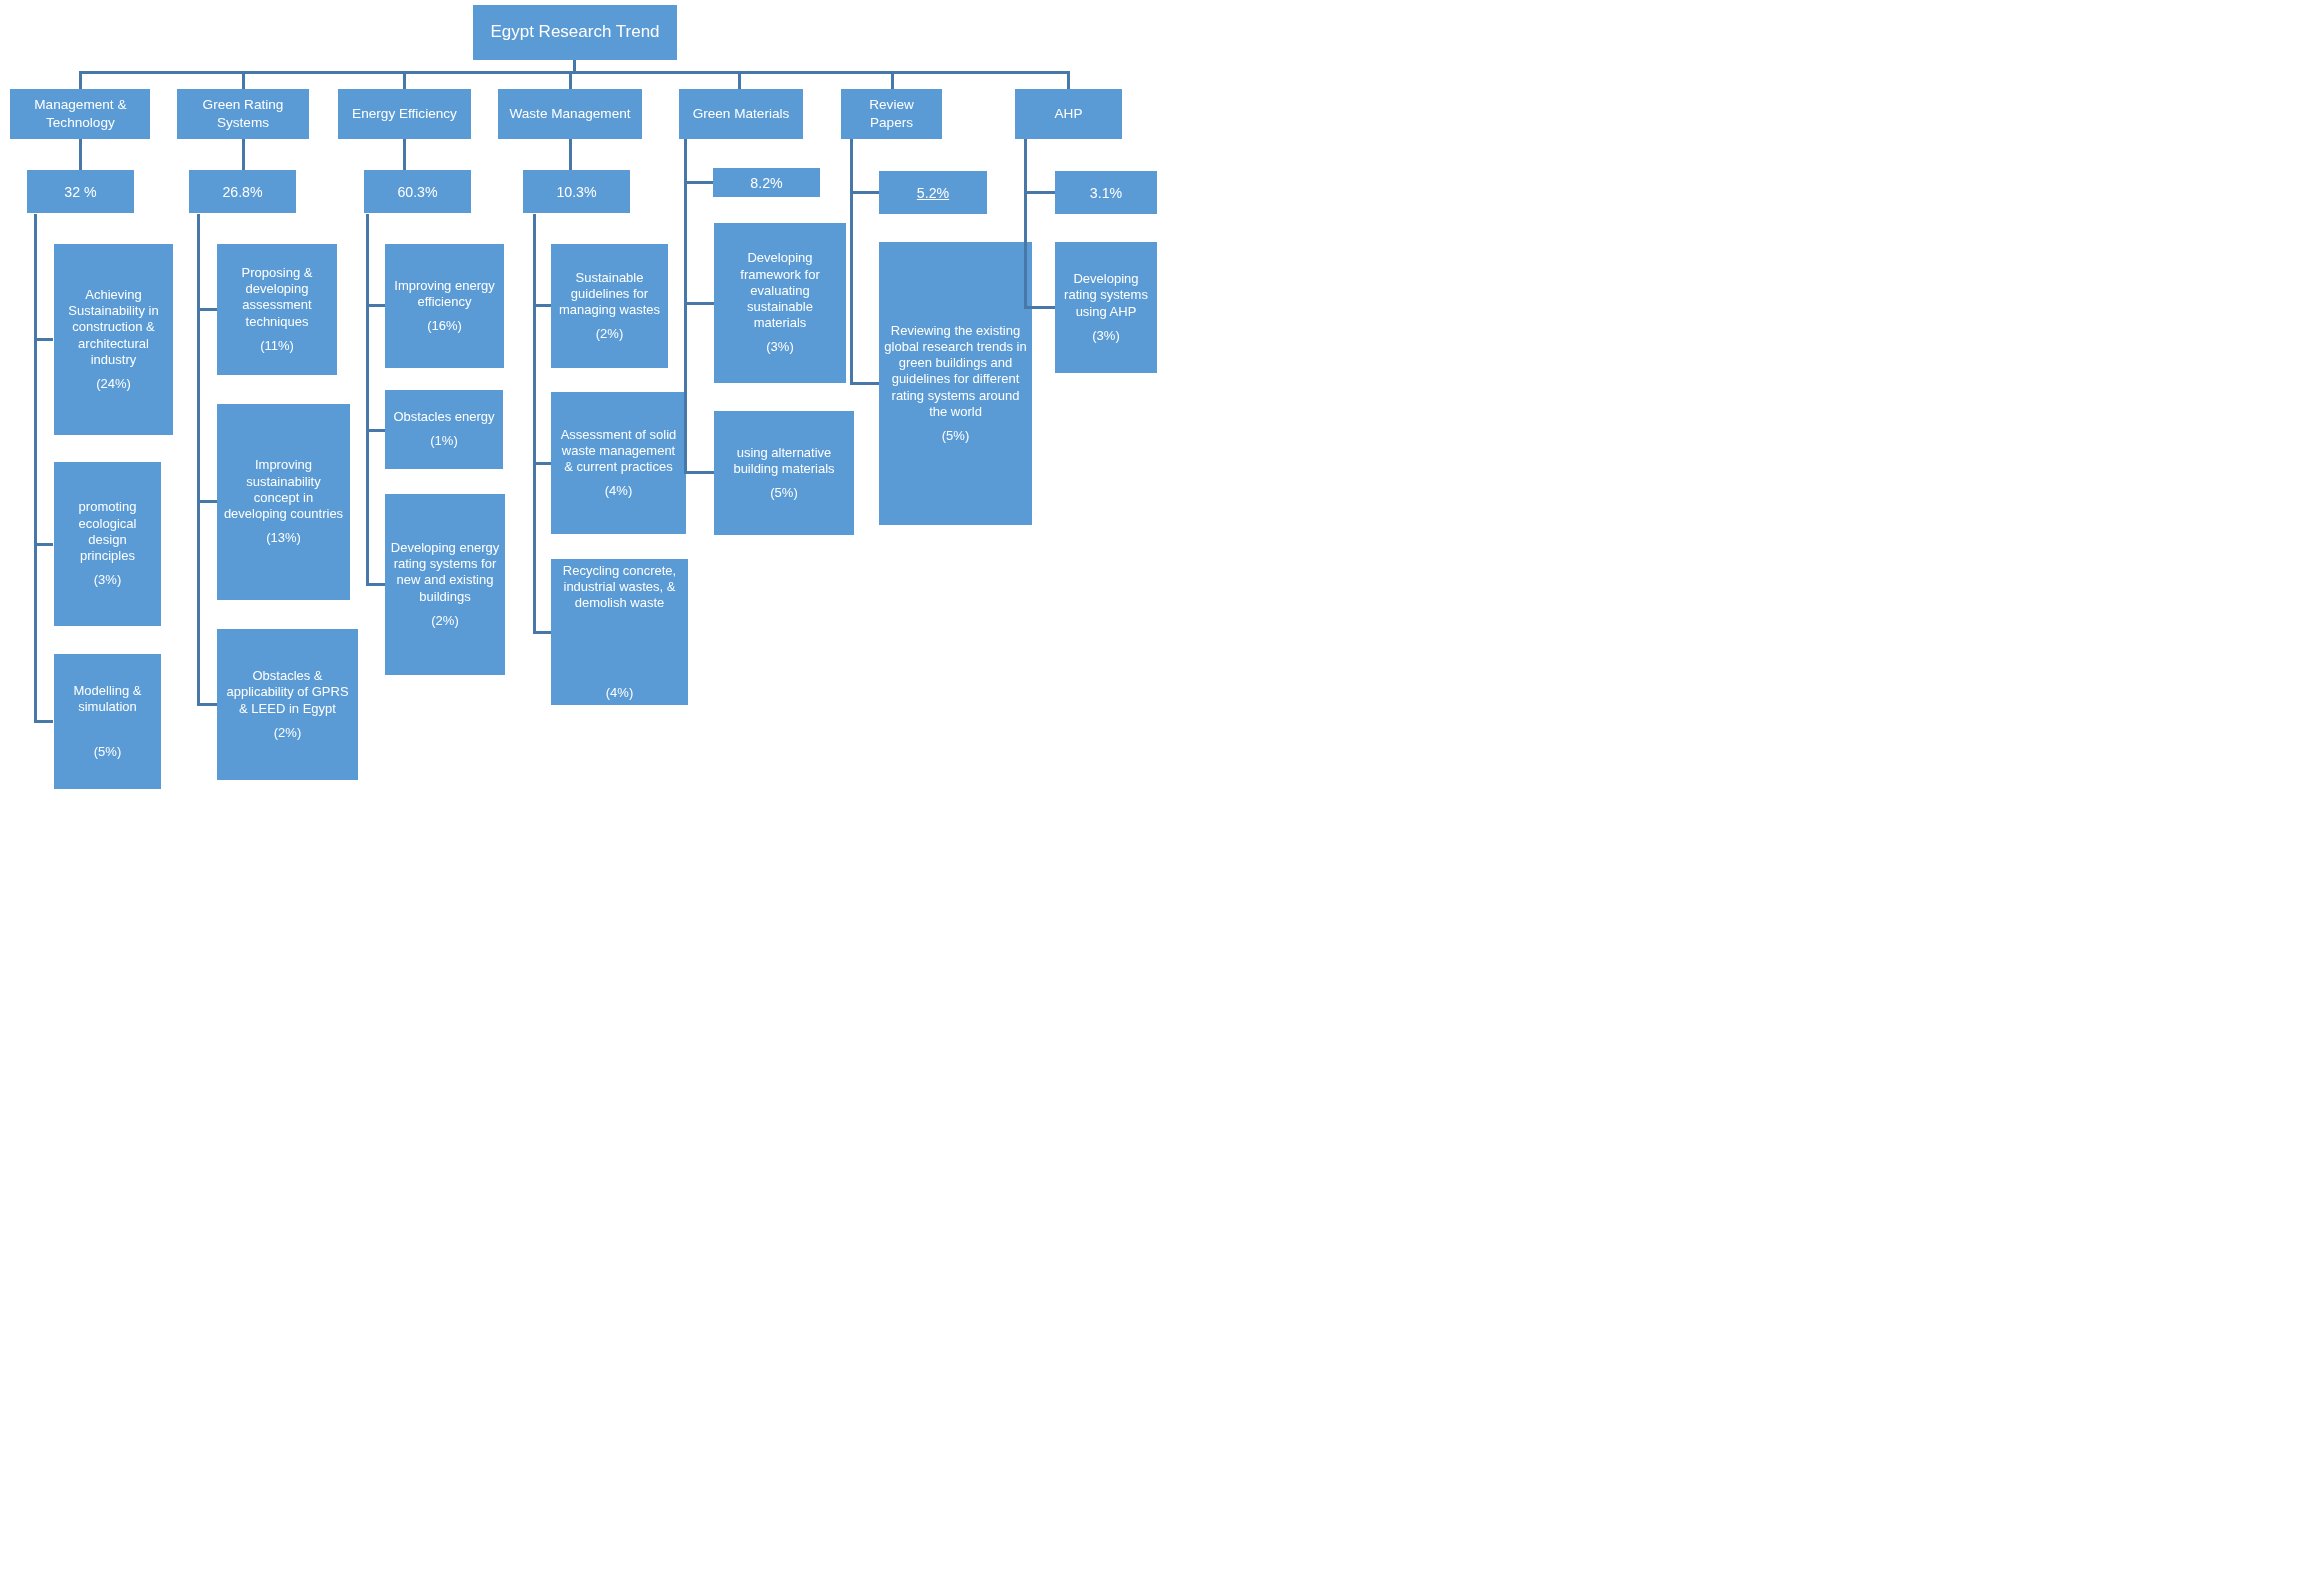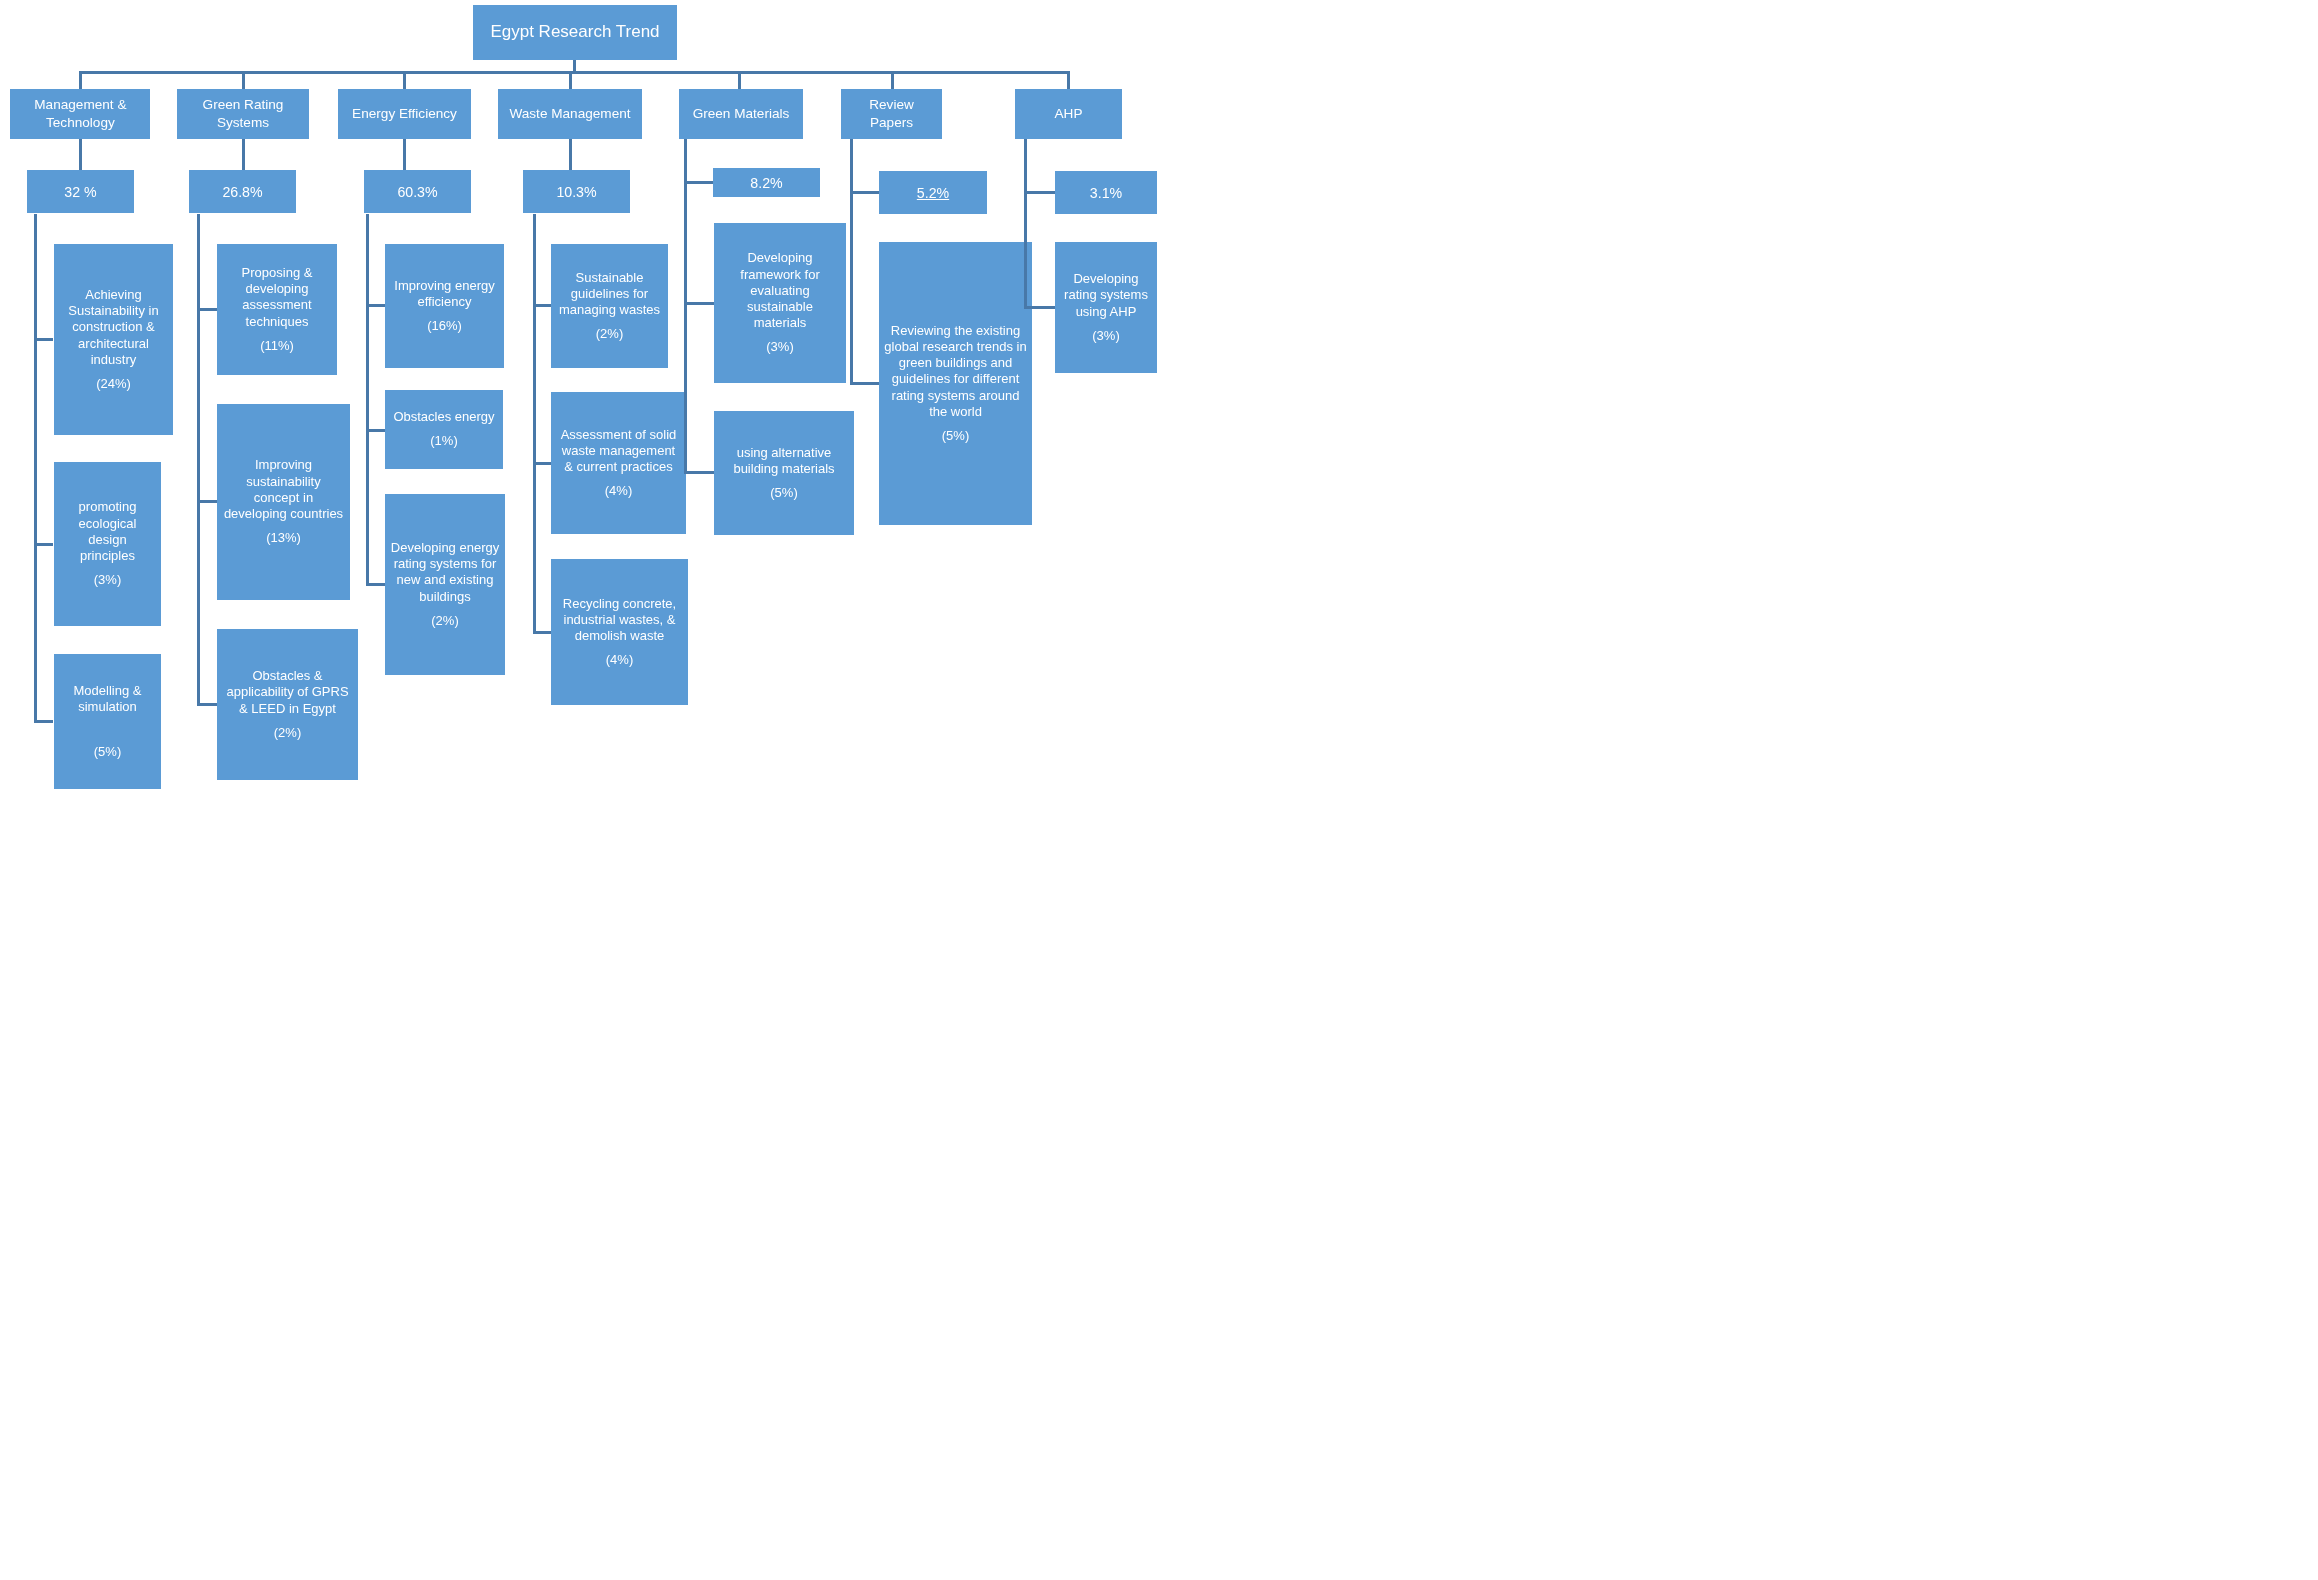--- a/index.html
+++ b/index.html
@@ -157,21 +157,21 @@
   <div class="line" style="left:533px;top:631px;width:19px;height:3.2px;"></div>
 
   <div class="box child" style="left:551px;top:244px;width:117px;height:124px;">
     <span>Sustainable guidelines for managing wastes</span>
     <span class="pct">(2%)</span>
   </div>
   <div class="box child" style="left:551px;top:392px;width:135px;height:142px;">
     <span>Assessment of solid waste management &amp; current practices</span>
     <span class="pct">(4%)</span>
   </div>
-  <div class="box child" style="left:551px;top:559px;width:137px;height:146px;">
+  <div class="box child" style="left:551px;top:559px;width:137px;height:146px;justify-content:space-between;">
     <span>Recycling concrete, industrial wastes, &amp; demolish waste</span>
     <span class="pct">(4%)</span>
   </div>
 
   <div class="line" style="left:684px;top:139px;width:3.2px;height:335px;"></div>
   <div class="line" style="left:684px;top:181px;width:29px;height:3.2px;"></div>
   <div class="line" style="left:684px;top:302px;width:30px;height:3.2px;"></div>
   <div class="line" style="left:684px;top:471px;width:30px;height:3.2px;"></div>
 
   <div class="box child" style="left:714px;top:223px;width:132px;height:160px;">

